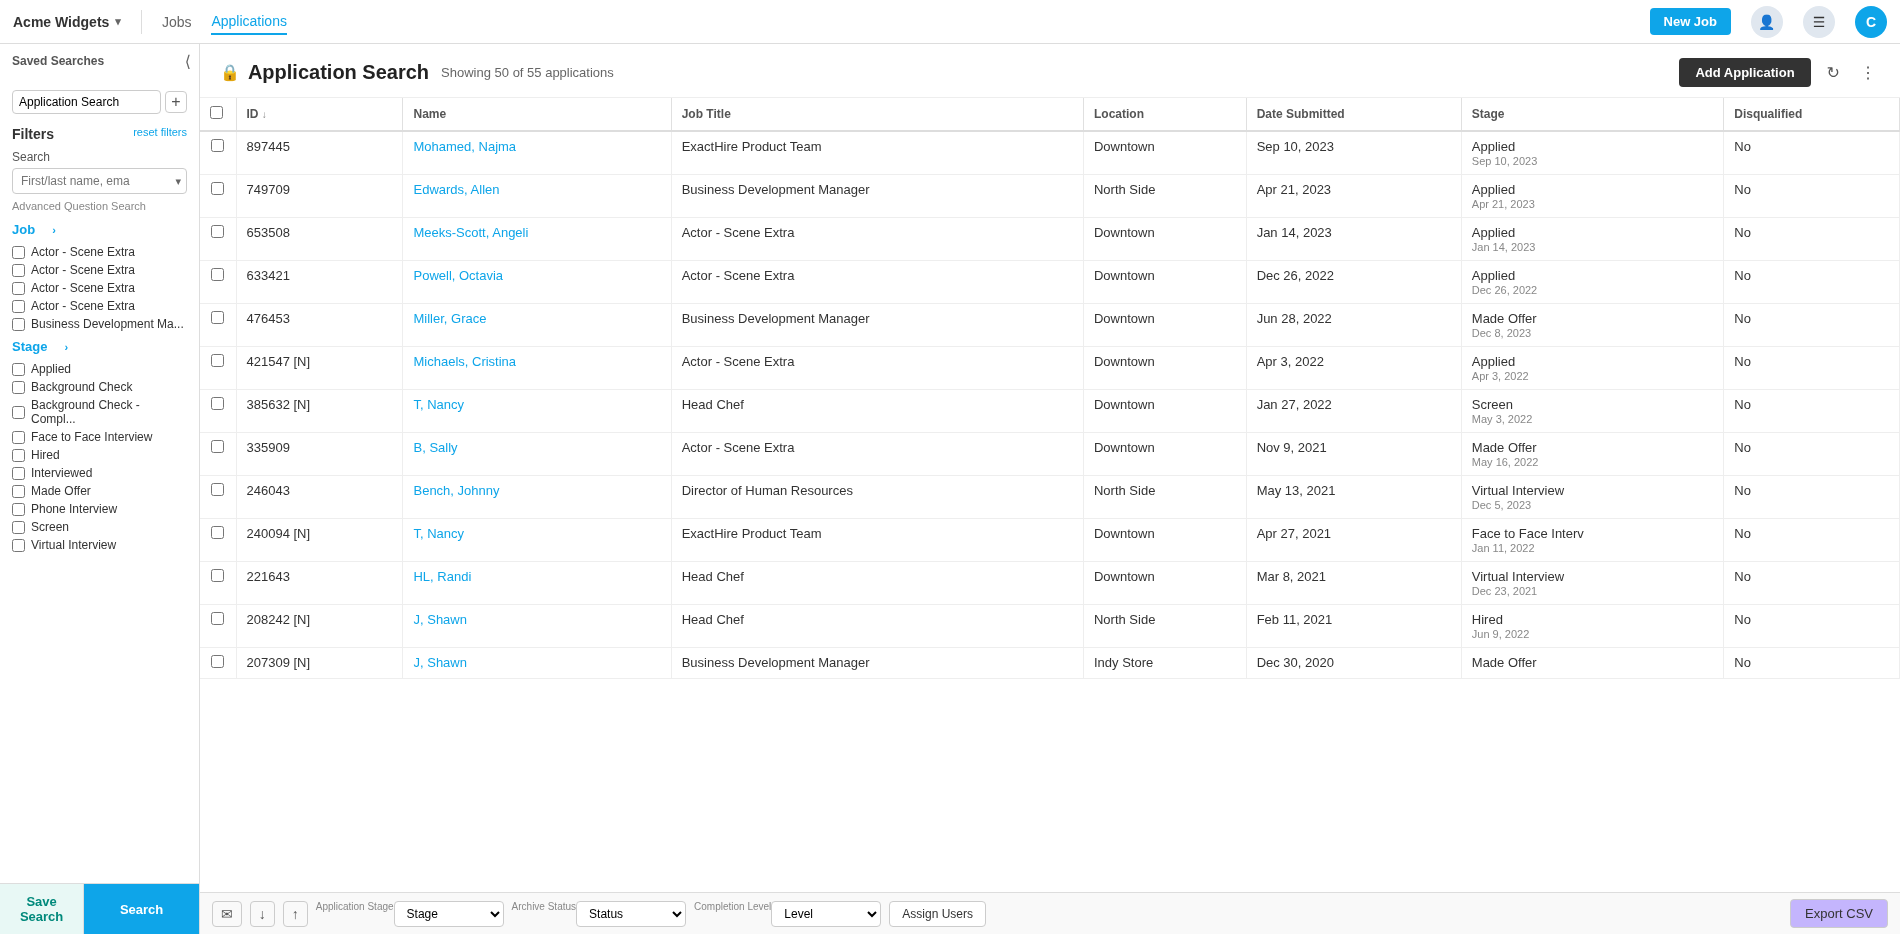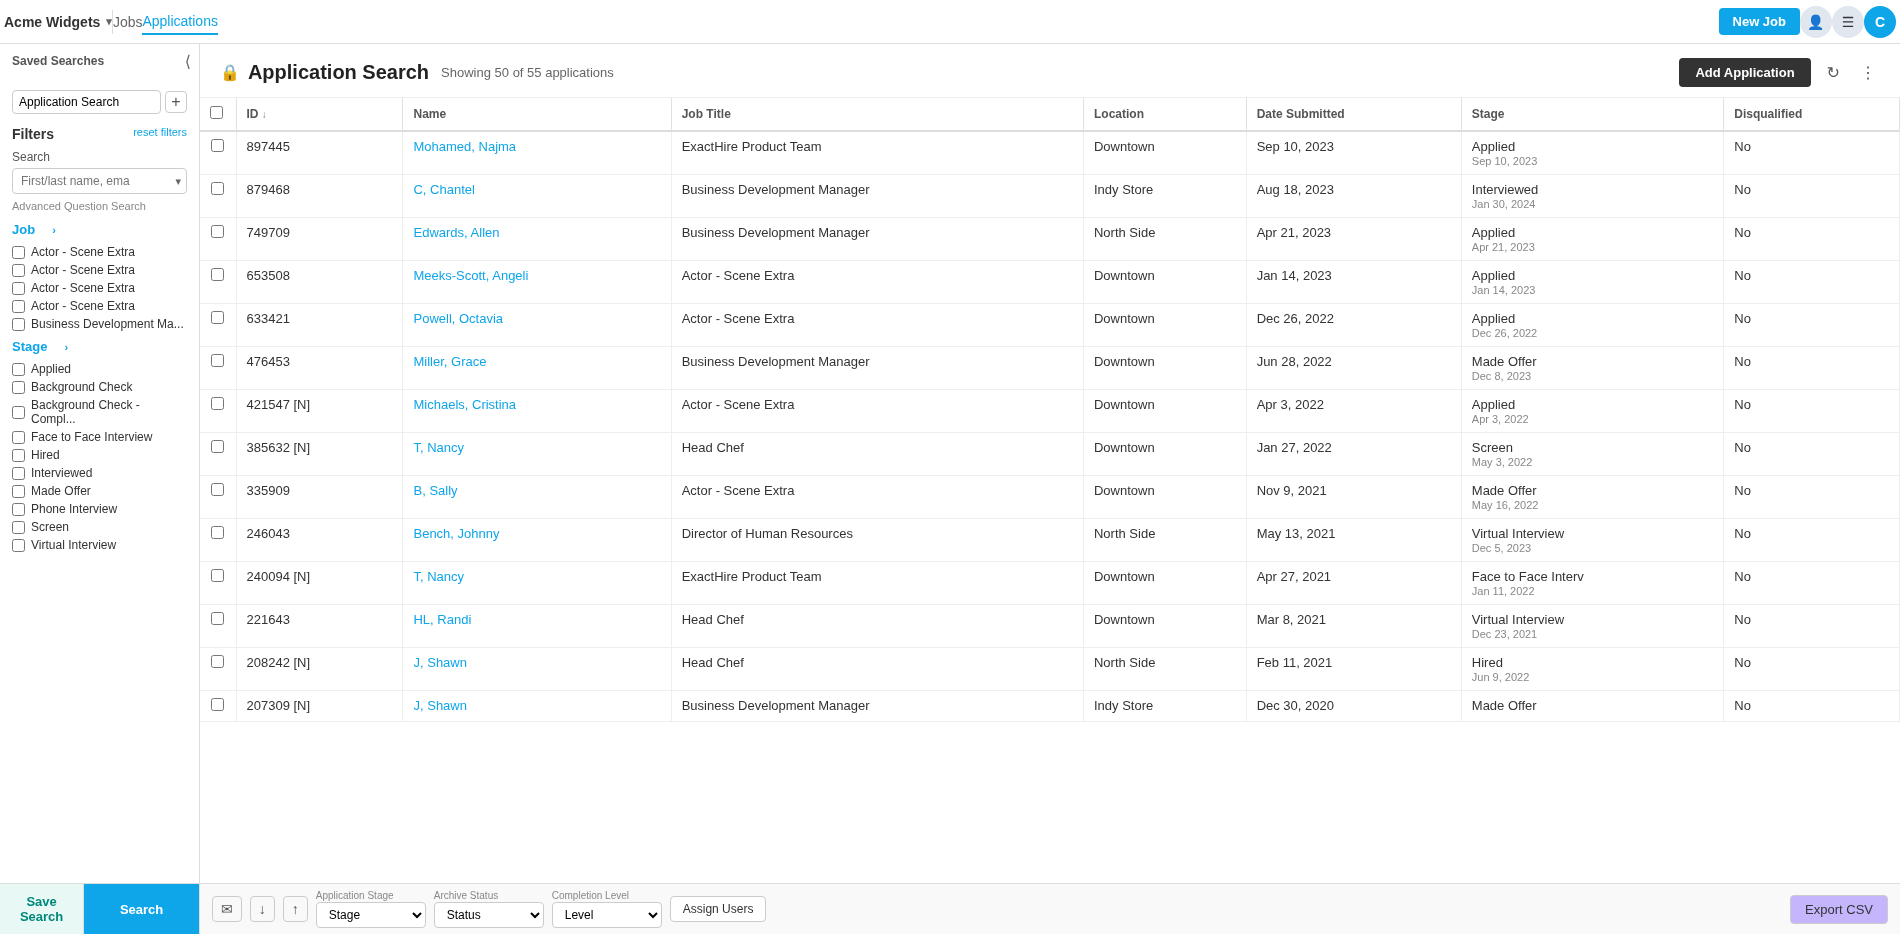--- a/index.html
+++ b/index.html
@@ -1,21 +1,21 @@
 <!DOCTYPE html>
 <html><head>
   <meta charset="utf-8">
   <style>
     * { box-sizing: border-box; margin: 0; padding: 0; }
     body { font-family: Arial, sans-serif; font-size: 13px; color: #333; background: #fff; height: 934px; overflow: hidden; }
 
     
     .top-nav {
       display: flex; align-items: center; height: 44px;
-      border-bottom: 1px solid #ddd; padding: 0 4px; 
+      border-bottom: 1px solid #ddd; padding: 0 13px; gap: 20px;
     }
     .top-nav .brand { display: flex; align-items: center; gap: 6px; font-weight: bold; font-size: 14px; color: #333; cursor: pointer; }
     .top-nav .brand .chevron { font-size: 11px; color: #666; }
     .top-nav .divider { width: 1px; height: 24px; background: #ddd; }
     .top-nav .nav-link { font-size: 14px; color: #666; text-decoration: none; cursor: pointer; padding: 4px 0; }
     .top-nav .nav-link.active { color: #0ea5e9; border-bottom: 2px solid #0ea5e9; }
     .top-nav .spacer { flex: 1; }
     .top-nav .btn-new-job {
       background: #0ea5e9; color: #fff; border: none; border-radius: 4px;
       padding: 6px 14px; font-size: 13px; cursor: pointer; font-weight: 600;
@@ -120,21 +120,21 @@
 
     
     .bottom-toolbar {
       display: flex; align-items: center; padding: 6px 12px; border-top: 1px solid #ddd;
       background: #f9f9f9; gap: 8px;
     }
     .bottom-toolbar .icon-btn-sm {
       background: none; border: 1px solid #ccc; border-radius: 4px; padding: 4px 8px;
       cursor: pointer; font-size: 14px; color: #555;
     }
-    .bottom-toolbar .select-wrap { position: relative; display: flex; flex-direction: column; }
+    .bottom-toolbar .select-wrap { position: relative; display: flex; flex-direction: row; }
     .bottom-toolbar .select-label { font-size: 10px; color: #888; margin-bottom: 1px; }
     .bottom-toolbar select {
       border: 1px solid #ccc; border-radius: 4px; padding: 4px 24px 4px 8px;
       font-size: 12px; background: #fff; cursor: pointer; min-width: 110px;
     }
     .bottom-toolbar .btn-assign {
       border: 1px solid #ccc; border-radius: 4px; padding: 5px 12px; background: #fff;
       font-size: 12px; cursor: pointer; color: #333;
     }
     .bottom-toolbar .spacer { flex: 1; }
@@ -314,35 +314,20 @@
       <td>
                 <div class="stage-cell">
                   <span class="stage-name">Applied</span>
                   <span class="stage-date">Sep 10, 2023</span>
                 </div>
               </td>
       <td>No</td>
     </tr>
             <tr>
       <td><input type="checkbox" style=""></td>
-      <td>879468</td>
-      <td style="color:#0ea5e9;cursor:pointer;">C, Chantel</td>
-      <td>Business Development Manager</td>
-      <td>Indy Store</td>
-      <td>Aug 18, 2023</td>
-      <td>
-                <div class="stage-cell">
-                  <span class="stage-name">Interviewed</span>
-                  <span class="stage-date">Jan 30, 2024</span>
-                </div>
-              </td>
-      <td>No</td>
-    </tr>
-            <tr>
-      <td><input type="checkbox" style=""></td>
       <td>749709</td>
       <td style="color:#0ea5e9;cursor:pointer;">Edwards, Allen</td>
       <td>Business Development Manager</td>
       <td>North Side</td>
       <td>Apr 21, 2023</td>
       <td>
                 <div class="stage-cell">
                   <span class="stage-name">Applied</span>
                   <span class="stage-date">Apr 21, 2023</span>
                 </div>

